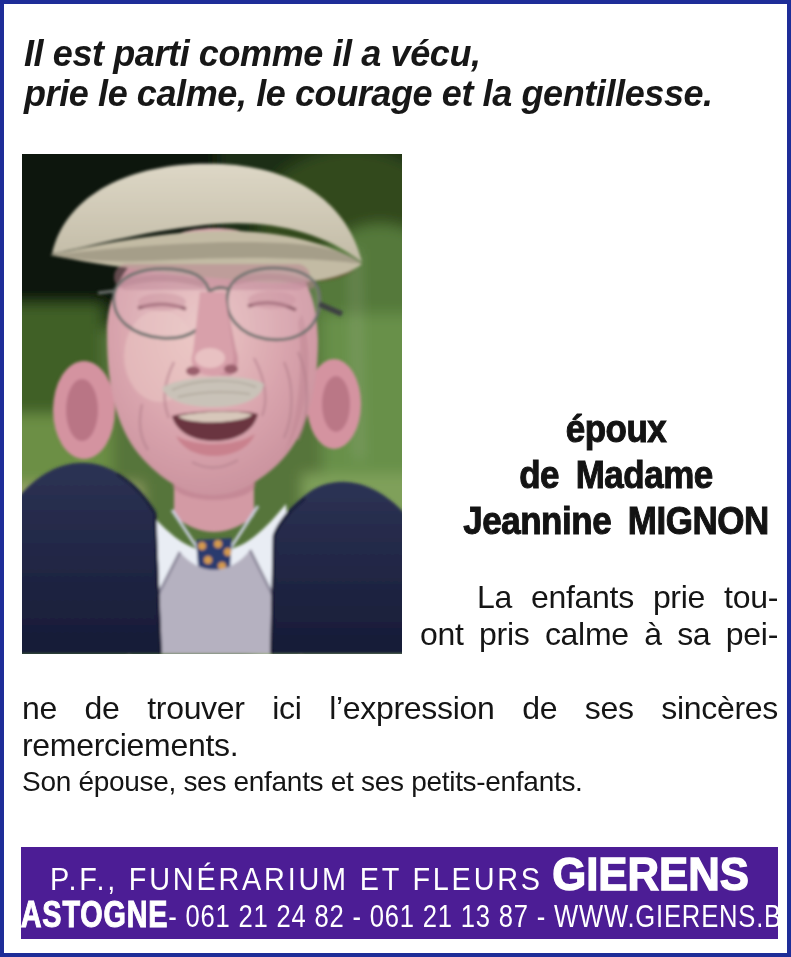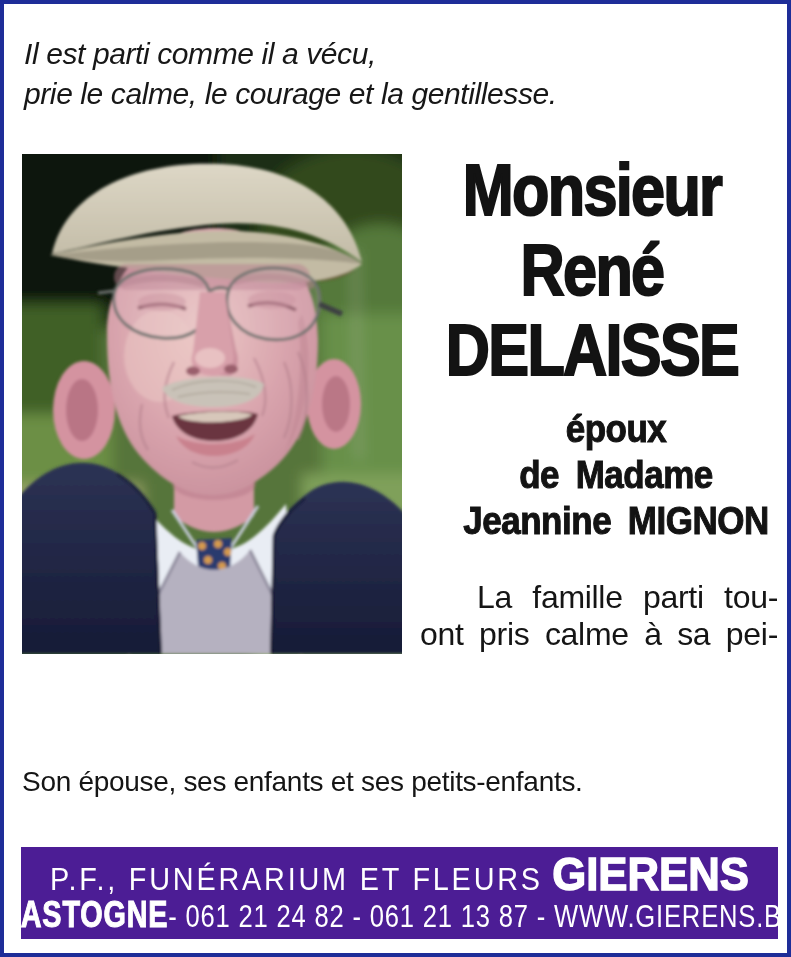--- a/index.html
+++ b/index.html
@@ -12,23 +12,24 @@
     overflow:hidden;
     font-family:"Liberation Sans",sans-serif;
     color:#141414;
   }
   .abs{position:absolute;}
 
   
   .quote{
     left:20px;top:30px;width:720px;
     font-style:italic;
-    font-size:30px;line-height:40px;
+    font-size:36px;line-height:40px;
     letter-spacing:-0.4px;
     color:#171717;
+    font-weight:bold;
   }
 
   
   .photo{left:18px;top:150px;width:380px;height:500px;overflow:hidden;}
   .photo svg{display:block;width:100%;height:100%;}
 
   
   .title-block{left:402px;top:146px;width:372px;text-align:center;}
   .title-line{
     font-weight:bold;font-size:72px;line-height:80px;
@@ -226,38 +227,35 @@
           <path d="M156,243 Q190,235 228,240"></path>
         </g>
 
         <path d="M150,262 C170,257 216,255 236,260 C232,277 214,287 192,287 C170,287 154,277 150,262 Z" fill="#6b3440"></path>
         <path d="M156,262 C180,257 210,256 230,260 C228,266 200,269 180,268 C166,267 158,265 156,262 Z" fill="#e3d7c8" opacity="0.9"></path>
         <path d="M154,282 C175,293 212,293 233,280 C227,295 209,302 192,302 C175,302 160,295 154,282 Z" fill="#c9818d"></path>
       </g>
     </svg>
   </div>
 
-  <div class="abs title-block">
-    <div class="title-line">Monsieur</div>
-    <div class="title-line">René</div>
-    <div class="title-line">DELAISSE</div>
-  </div>
 
   <div class="abs relation-block">
     <div class="relation-line">époux</div>
     <div class="relation-line">de Madame</div>
     <div class="relation-line">Jeannine MIGNON</div>
   </div>
 
   <div class="abs col-par">
-    <div class="body-line just indent-first">La famille parti tou-</div>
+    <div class="body-line just indent-first">La enfants prie tou-</div>
     <div class="body-line just">ont pris calme à sa pei-</div>
   </div>
 
   <div class="abs full-par">
+    <div class="body-line just">ne de trouver ici l’expression de ses sincères</div>
+    <div class="body-line">remerciements.</div>
   </div>
 
   <div class="abs signature">Son épouse, ses enfants et ses petits-enfants.</div>
 
   <div class="abs ref">40-335148-1</div>
 
   <div class="abs banner" style="background: #4c1d95; color: rgb(255, 255, 255);">
     <div class="fitline banner-l1">
       <span class="banner-prefix">P.F., FUNÉRARIUM ET FLEURS</span>
       <span class="banner-brand">GIERENS</span>

